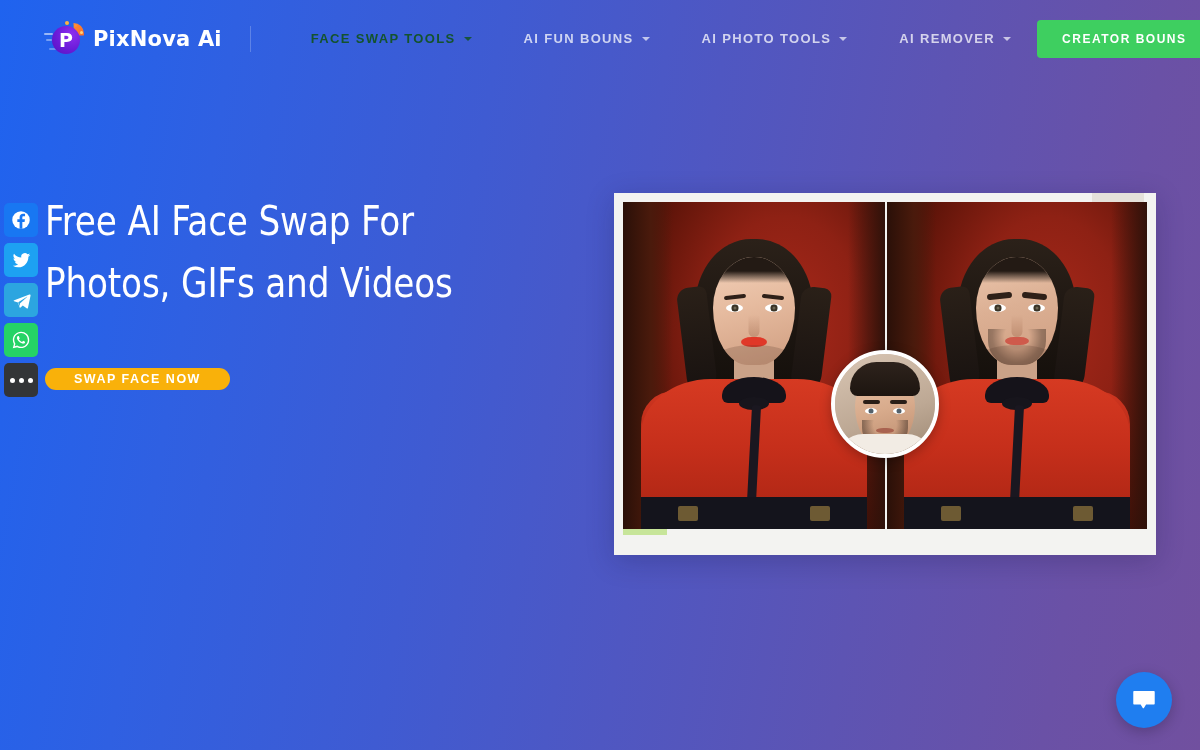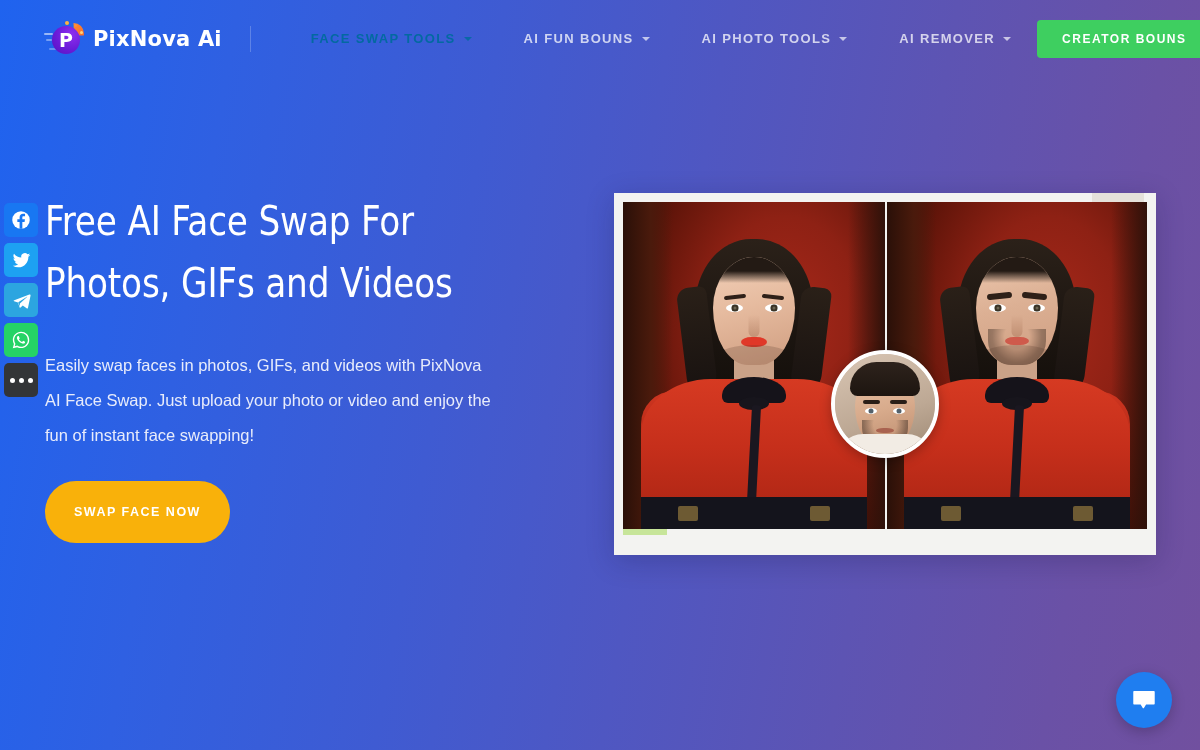--- a/index.html
+++ b/index.html
@@ -122,21 +122,21 @@
     align-items: center;
     gap: 8px;
     padding: 0 26px;
     font-size: 13px;
     font-weight: 700;
     letter-spacing: 1.35px;
     color: rgba(255,255,255,0.74);
     white-space: nowrap;
     cursor: pointer;
   }
-  .nav-item.active { color: #0369a1; }
+  .nav-item.active { color: #14532d; }
 
   .caret {
     width: 0; height: 0;
     border-left: 4px solid transparent;
     border-right: 4px solid transparent;
     border-top: 4px solid currentColor;
     opacity: 0.9;
     flex: none;
     margin-top: 1px;
   }
@@ -213,28 +213,28 @@
   .subcopy {
     margin-top: 34px;
     font-size: 16.5px;
     line-height: 35px;
     color: #e8ecfb;
     max-width: 452px;
     font-weight: 400;
   }
 
   .cta-main {
-    margin-top: 28px;
+    margin-top: 54px;
     display: inline-block;
     background: #f9b10a;
     color: #ffffff;
     font-size: 12.5px;
     font-weight: 700;
     letter-spacing: 1.5px;
-    padding: 24px 29px;
+    padding: 4px 29px;
     border: none;
     border-radius: 999px;
     cursor: pointer;
     font-family: "Liberation Sans", sans-serif;
   }
 
   
   .hero-frame {
     position: absolute;
     left: 614px;
@@ -656,21 +656,20 @@
         <i></i>
         <i></i>
         <i></i>
       </span>
   </div>
 </div>
 
 <div class="hero-left">
   <h1 class="headline">Free AI Face Swap For
 Photos, GIFs and Videos</h1>
-  <p class="subcopy">Easily swap faces in photos, GIFs, and videos with PixNova AI Face Swap. Just upload your photo or video and enjoy the fun of instant face swapping!</p>
   <button class="cta-main">SWAP FACE NOW</button>
 </div>
 
 <div class="hero-frame">
   <div class="frame-tab-tr"></div>
   <div class="frame-tab-bl"></div>
 
   <div class="compare">
 
     <div class="pane">

